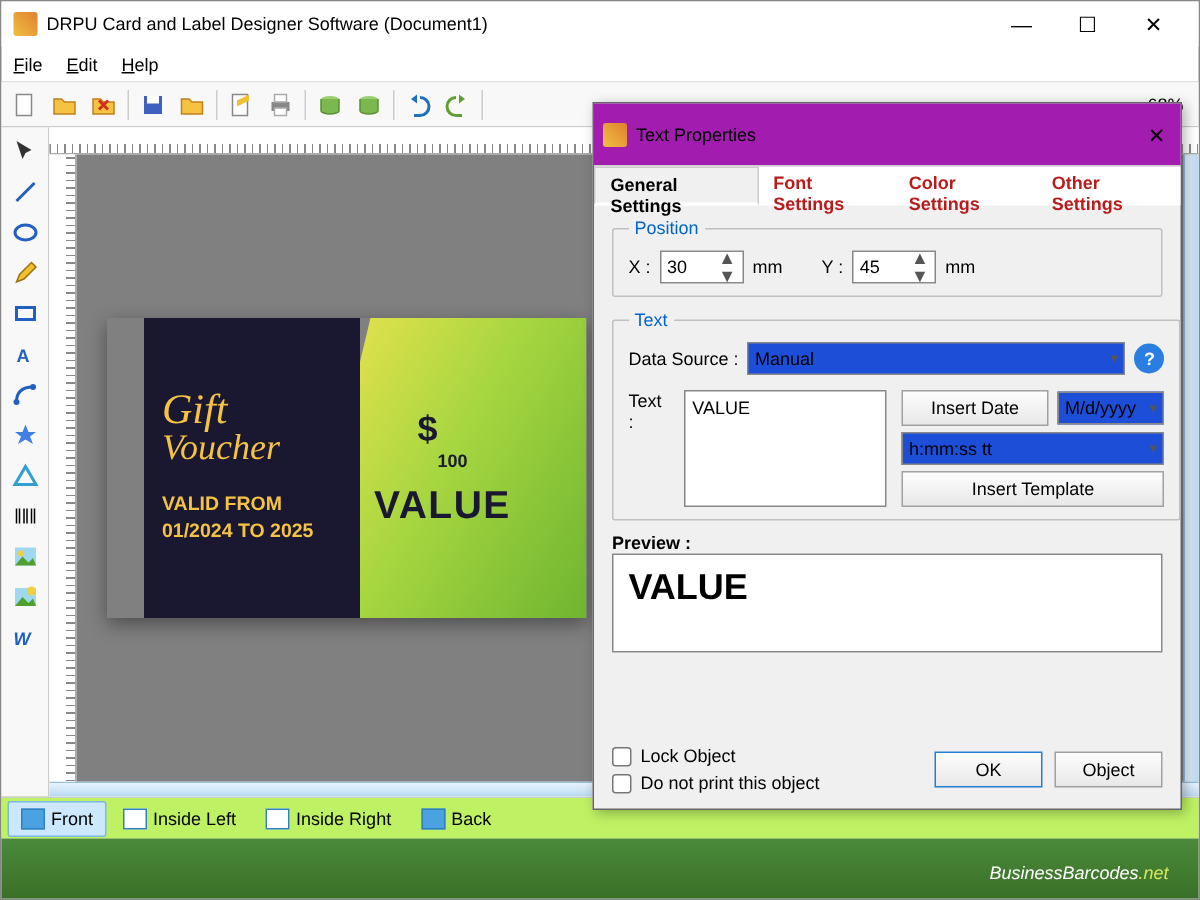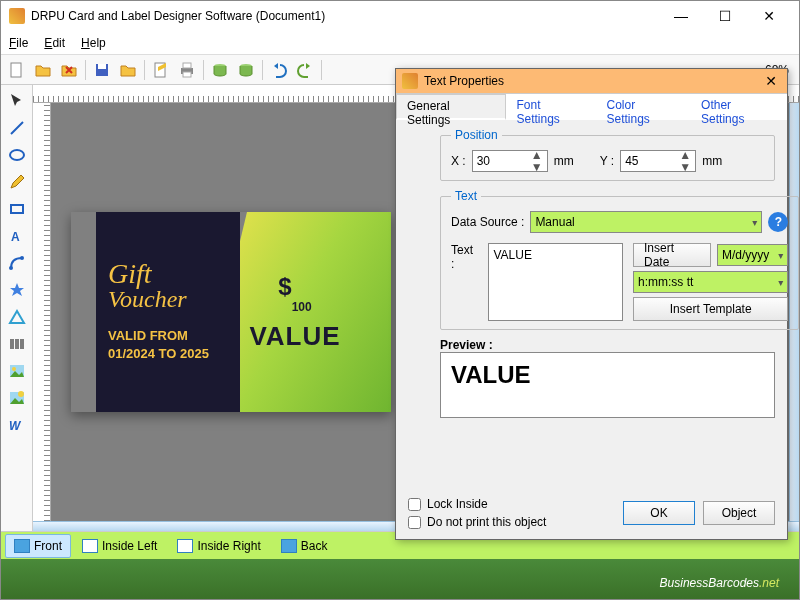--- a/index.html
+++ b/index.html
@@ -42,34 +42,34 @@
 .pages { height: 28px; display: flex; align-items: center; padding: 2px 4px; gap: 2px; border-top: 1px solid #ccc; background: #bef264; }
 .pbtn { height: 24px; padding: 0 8px; display: flex; align-items: center; gap: 4px; border: 1px solid transparent; border-radius: 2px; }
 .pbtn.active { background: #cce8ff; border-color: #7ab8e0; }
 .pbtn .picon { width: 16px; height: 14px; border: 1px solid #3080c0; background: #fff; }
 .footer { height: 40px; background: linear-gradient(#4a8a3a,#3a7028); display: flex; align-items: center; justify-content: flex-end; padding: 0 20px; }
 .footer-text { color: #fff; font-size: 24px; font-style: italic; font-weight: normal; font-family: Georgia, serif; }
 .footer-text .net { color: #d4e860; }
 
 
 .dialog { position: absolute; left: 395px; top: 68px; width: 393px; height: 472px; background: #f0f0f0; border: 1px solid #666; box-shadow: 2px 2px 8px rgba(0,0,0,0.3); display: flex; flex-direction: column; }
-.dlg-title { height: 25px; display: flex; align-items: center; padding: 0 6px; background: #fdba74; border-bottom: 1px solid #ccc; }
+.dlg-title { height: 42px; display: flex; align-items: center; padding: 0 6px; background: #a21caf; border-bottom: 1px solid #ccc; }
 .dlg-title .icon { width: 16px; height: 16px; background: linear-gradient(45deg,#f0c040,#e08030); border-radius: 2px; margin-right: 6px; }
 .dlg-title .t { flex: 1; }
 .dlg-close { width: 20px; text-align: center; font-size: 14px; }
-.tabs { display: flex; height: 26px; background: #fff; }
-.tab { padding: 4px 10px; color: #1d4ed8; border-bottom: 2px solid transparent; cursor: default; }
+.tabs { display: flex; height: 26px; background: #fff; font-weight: bold; }
+.tab { padding: 4px 10px; color: #b91c1c; border-bottom: 2px solid transparent; cursor: default; }
 .tab.active { color: #000; border-bottom: 2px solid #fff; background: #f0f0f0; border-top: 1px solid #ccc; border-left: 1px solid #ccc; border-right: 1px solid #ccc; }
-.dlg-body { flex: 1; padding: 8px 12px; display: flex; flex-direction: column; gap: 8px; margin-left: 32px; }
+.dlg-body { flex: 1; padding: 8px 12px; display: flex; flex-direction: column; gap: 8px; }
 fieldset { border: 1px solid #c0c0c0; padding: 8px 10px; border-radius: 2px; }
 legend { padding: 0 4px; color: #0066cc; }
 .row { display: flex; align-items: center; gap: 6px; }
-.spin { width: 76px; height: 22px; border: 1px solid #888; background: #fff; padding: 0 4px; display: flex; align-items: center; justify-content: space-between; }
+.spin { width: 56px; height: 22px; border: 1px solid #888; background: #fff; padding: 0 4px; display: flex; align-items: center; justify-content: space-between; }
 .spin-btns { display: flex; flex-direction: column; font-size: 6px; line-height: 1; color: #555; }
-select, .combo { height: 22px; border: 1px solid #888; background: #bef264; padding: 0 18px 0 4px; display: flex; align-items: center; position: relative; }
+select, .combo { height: 22px; border: 1px solid #888; background: #1d4ed8; padding: 0 18px 0 4px; display: flex; align-items: center; position: relative; }
 .combo::after { content: "▾"; position: absolute; right: 4px; font-size: 10px; color: #555; }
 textarea.txt { width: 140px; height: 78px; border: 1px solid #888; resize: none; padding: 4px; font-family: inherit; }
 .btn { height: 24px; padding: 0 10px; border: 1px solid #a0a0a0; background: linear-gradient(#fdfdfd,#e8e8e8); display: inline-flex; align-items: center; justify-content: center; }
 .btn.primary { border-color: #2080d0; }
 .help { width: 20px; height: 20px; border-radius: 50%; background: #2a7de1; color: #fff; display: flex; align-items: center; justify-content: center; font-weight: bold; }
 .preview-label { font-weight: bold; }
 .preview-box { border: 1px solid #888; background: #fff; height: 66px; padding: 8px 10px; font-size: 24px; font-weight: bold; font-family: Arial; }
 .dlg-footer { display: flex; align-items: center; padding: 6px 12px 10px; gap: 8px; }
 .chklabel { display: flex; flex-direction: column; gap: 4px; flex: 1; }
 .chk { display: flex; align-items: center; gap: 6px; }
@@ -342,21 +342,21 @@
         <div class="combo" style="flex:1">
             <span>Manual</span>
           </div>
         <div class="help">?</div>
       </div>
       <div class="row" style="align-items:flex-start; gap:10px">
         <span>Text :</span>
         <textarea class="txt" value="VALUE" style="">VALUE</textarea>
         <div style="display:flex; flex-direction:column; gap:4px; flex:1">
           <div class="row">
-            <div class="btn" style="width:78px">Insert Date</div>
+            <div class="btn" style="width:98px">Insert Date</div>
             <div class="combo" style="flex:1">
                 <span>M/d/yyyy</span>
               </div>
           </div>
           <div class="row">
             <div class="combo" style="flex:1">
                 <span>h:mm:ss tt</span>
               </div>
           </div>
           <div class="btn" style="width:100%">Insert Template</div>
@@ -366,21 +366,21 @@
 
     <div>
       <div class="preview-label">Preview :</div>
       <div class="preview-box">VALUE</div>
     </div>
   </div>
   <div class="dlg-footer">
     <div class="chklabel">
       <label class="chk">
           <input type="checkbox" style="">
-          <span>Lock Inside</span>
+          <span>Lock Object</span>
         </label>
       <label class="chk">
           <input type="checkbox" style="">
           <span>Do not print this object</span>
         </label>
     </div>
     <div class="btn primary" style="width:72px">OK</div>
     <div class="btn" style="width:72px">Object</div>
   </div>
 </div>

